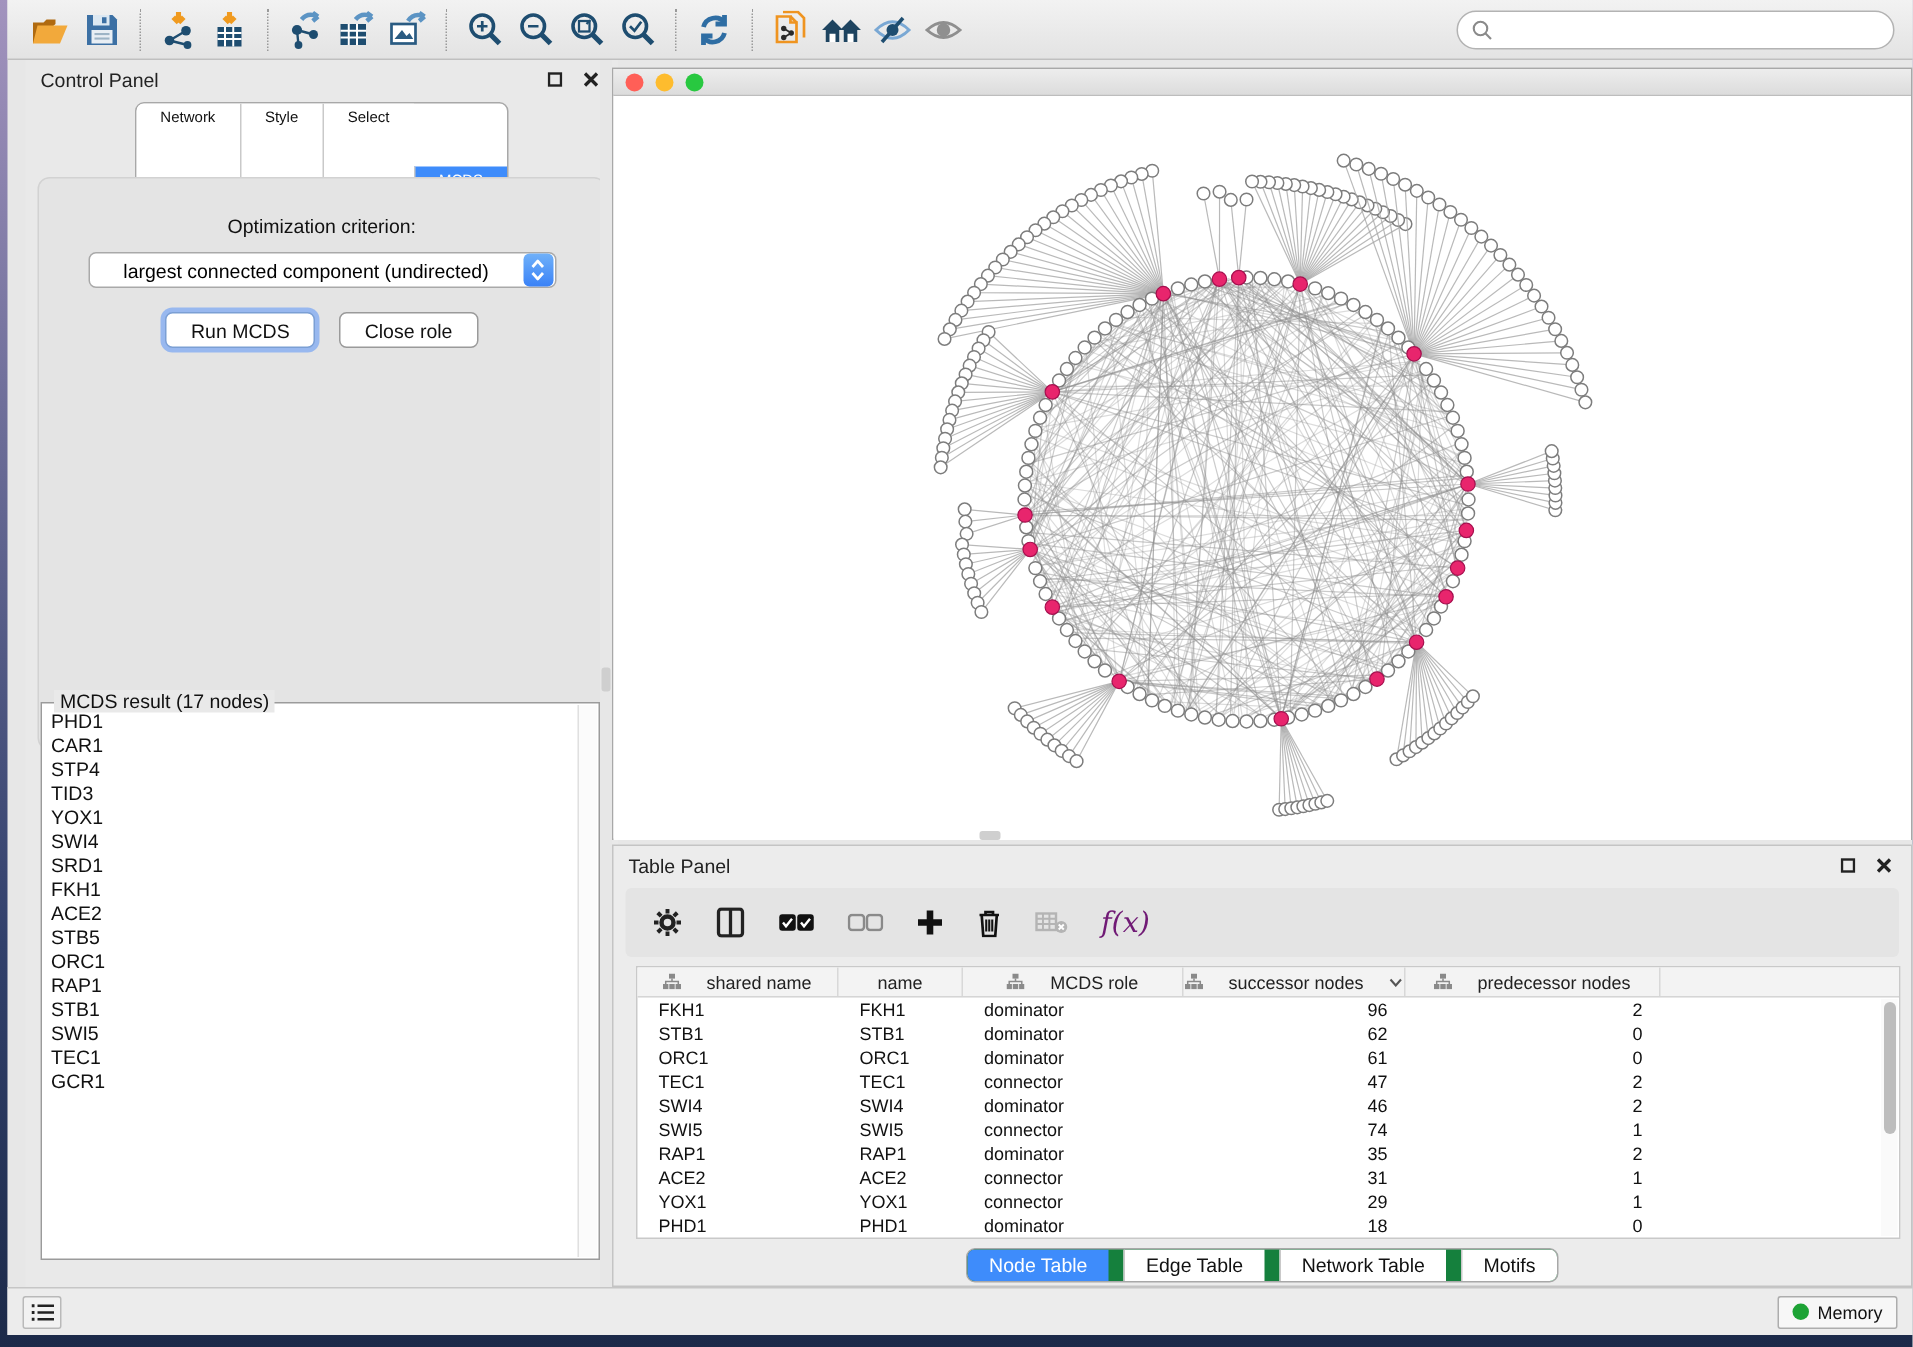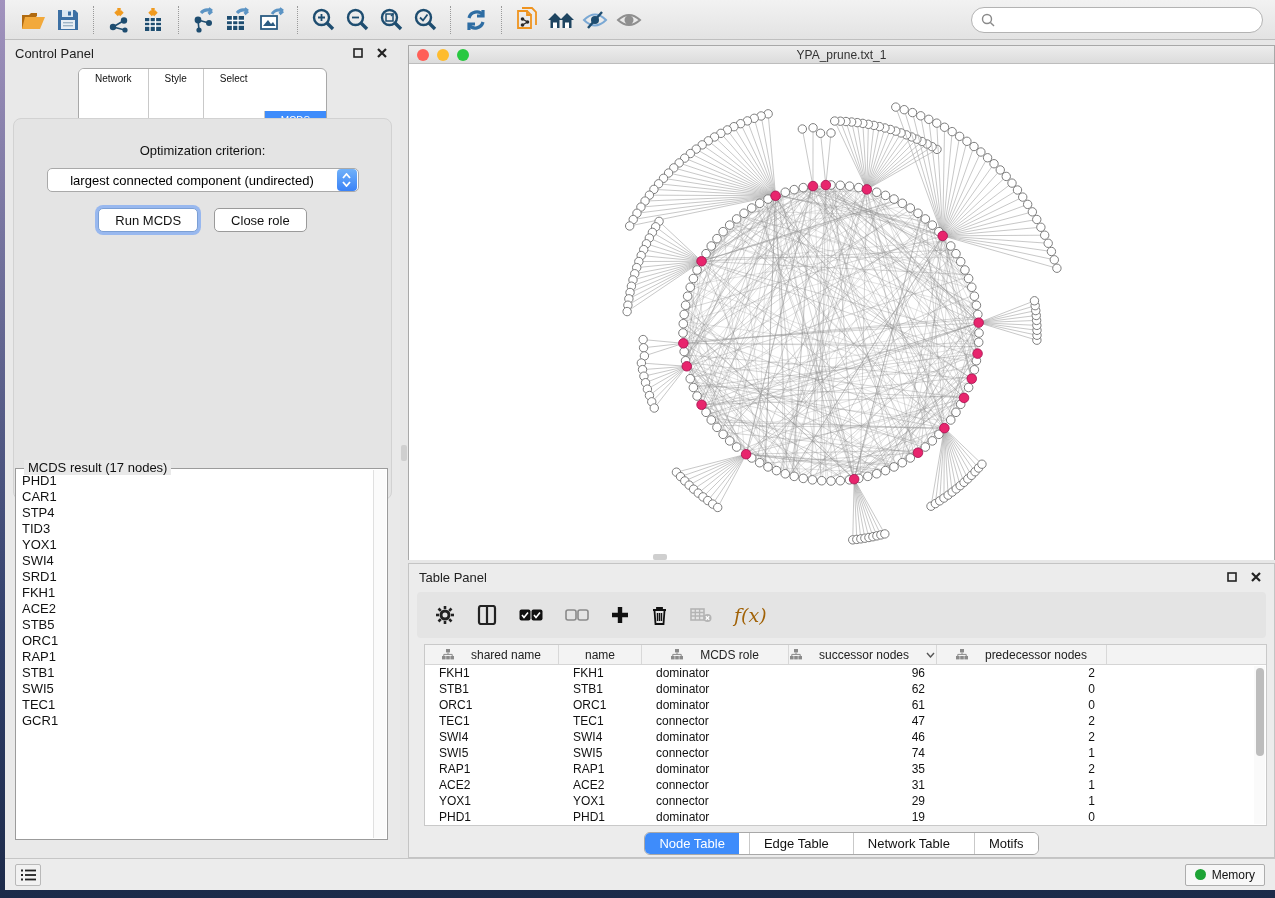--- a/index.html
+++ b/index.html
@@ -12,21 +12,21 @@
     background:linear-gradient(#f2f2f2,#e3e3e3); border-bottom:1px solid #bfbfbf;
     display:flex; align-items:center; padding:0 12px; }
   .tbtn { width:34px; height:32px; display:flex; align-items:center; justify-content:center; border-radius:4px; }
   .tbtn svg { display:block; }
   .tsep { width:1px; height:28px; border-left:1px dotted #9a9a9a; margin:0 8px; }
   .searchbox { margin-left:auto; width:292px; height:26px; background:#fff; border:1px solid #b3b3b3;
     border-radius:13px; display:flex; align-items:center; padding:0 9px; }
   .searchbox input { border:none; outline:none; flex:1; font-size:12px; background:transparent; margin-left:6px; }
 
   
-  .control-panel { position:absolute; left:0; top:40px; width:395px; height:818px; background:#e9e9e9; }
+  .control-panel { position:absolute; left:12px; top:40px; width:395px; height:818px; background:#e9e9e9; }
   .panel-titlebar { height:26px; display:flex; align-items:center; padding:0 10px; font-size:13px; color:#222; }
   .panel-title { flex:1; }
   .mini-btn { width:16px; height:16px; display:flex; align-items:center; justify-content:center; margin-left:8px; }
   .ctab-row { display:flex; justify-content:center; margin-top:2px; }
   .ctabs { display:flex; border:1px solid #a8a8a8; border-radius:6px; overflow:hidden; background:#fff; }
   .ctab { padding:4px 16px; font-size:10px; color:#111; background:#fff; border-left:1px solid #c9c9c9; cursor:default; }
   .ctab:first-child { border-left:none; }
   .ctab.active { background:#3e8cfb; color:#fff;margin-top:42px; }
   .mcds-box { position:absolute; left:8px; right:8px; top:78px; height:382px; background:#e4e4e4;
     border:1px solid #d2d2d2; border-radius:8px; padding-top:24px; }
@@ -60,32 +60,32 @@
   .light { width:12px; height:12px; border-radius:50%; }
   .net-title { position:absolute; left:0; right:0; text-align:center; font-size:12px; color:#333; }
   .net-canvas { position:relative; width:100%; height:496px; background:#fff; overflow:hidden; }
   .net-canvas svg { position:absolute; left:0; top:0; }
 
   
   .table-panel { position:absolute; left:403px; top:563px; width:867px; height:295px; background:#ececec; border:1px solid #c4c4c4; }
   .tp-toolbar { position:absolute; left:8px; right:8px; top:28px; height:46px; background:#e4e4e4; border-radius:4px;
     display:flex; align-items:center; gap:22px; padding-left:18px; }
   .tp-ic { display:flex; align-items:center; justify-content:center; }
-  .fx-label { font-family:"DejaVu Serif", serif; font-style:italic; font-size:19px; color:#a16207; }
+  .fx-label { font-family:"DejaVu Serif", serif; font-style:italic; font-size:19px; color:#701a75; }
   .grid-table { position:absolute; left:15px; right:7px; top:80px; height:182px; background:#fff; border:1px solid #c9c9c9; }
   .gt-header { display:flex; height:20px; background:#f3f3f3; border-bottom:1px solid #d5d5d5; }
   .gt-hcell { display:flex; align-items:center; justify-content:center; gap:17px; font-size:12px; color:#222;
     border-right:1px solid #d8d8d8; overflow:hidden; }
   .gt-row { display:flex; height:16px; }
   .gt-cell { font-size:12px; color:#111; padding:1px 12px 0 14px; white-space:nowrap; overflow:hidden; }
   .gt-cell.num { text-align:right; }
   .gt-scroll { position:absolute; right:1px; top:21px; bottom:1px; width:11px; background:#fafafa; }
   .gt-thumb { position:absolute; right:1px; width:8px; top:2px; height:88px; background:#bdbdbd; border-radius:4px; }
   .tp-tabs-row { position:absolute; left:0; right:0; top:268px; display:flex; justify-content:center; }
-  .tp-tabs { display:flex; border:1px solid #a8a8a8; border-radius:6px; overflow:hidden; background:#ffffff;gap:10px; }
+  .tp-tabs { display:flex; border:1px solid #a8a8a8; border-radius:6px; overflow:hidden; background:#15803d;gap:10px; }
   .tp-tab { padding:3px 14px; font-size:13px; color:#111; background:#fff; border-left:1px solid #c9c9c9; }
   .tp-tab:first-child { border-left:none; }
   .tp-tab.active { background:#3e8cfb; color:#fff; }
 
   
   .status-bar { position:absolute; left:0; top:858px; width:100%; height:32px; background:#ececec; border-top:1px solid #c6c6c6;
     display:flex; align-items:center; padding:0 10px; }
   .list-btn { width:26px; height:22px; border:1px solid #b9b9b9; background:#f2f2f2; border-radius:2px;
     display:flex; align-items:center; justify-content:center; }
   .memory-btn { margin-left:auto; height:22px; border:1px solid #adadad; background:#f7f7f7; border-radius:2px;
@@ -305,21 +305,20 @@
       <div class="result-scroll"></div>
     </div>
   </div>
 
   <div class="vdivider">
       <div class="handle"></div>
     </div>
 
   <div class="network-window">
     <div class="net-titlebar">
-      <span class="net-title">YPA_prune.txt_1</span>
       <div class="lights">
         <span class="light" style="background:#ff5f57"></span>
         <span class="light" style="background:#febc2e"></span>
         <span class="light" style="background:#28c840"></span>
       </div>
     </div>
     <div class="net-canvas">
       <svg width="865" height="496" viewBox="0 0 865 496" id="netsvg">
           <line x1="422.48170592121534" y1="416.9992160769964" x2="417.33451982128446" y2="121.07355444444016" stroke="#9b9b9b" stroke-width="0.8" opacity="0.35"></line>
           <line x1="567.6625499056763" y1="295.1996479933677" x2="459.4491492311798" y2="412.18366255219496" stroke="#9b9b9b" stroke-width="0.8" opacity="0.35"></line>
@@ -1230,21 +1229,21 @@
             <div class="gt-cell" style="width: 134px;">YOX1</div>
             <div class="gt-cell" style="width: 83px;">YOX1</div>
             <div class="gt-cell" style="width: 147px;">connector</div>
             <div class="gt-cell num" style="width: 148px;">29</div>
             <div class="gt-cell num" style="width: 170px;">1</div>
           </div>
           <div class="gt-row">
             <div class="gt-cell" style="width: 134px;">PHD1</div>
             <div class="gt-cell" style="width: 83px;">PHD1</div>
             <div class="gt-cell" style="width: 147px;">dominator</div>
-            <div class="gt-cell num" style="width: 148px;">19</div>
+            <div class="gt-cell num" style="width: 148px;">18</div>
             <div class="gt-cell num" style="width: 170px;">0</div>
           </div>
         </div>
       <div class="gt-scroll">
           <div class="gt-thumb"></div>
         </div>
     </div>
 
     <div class="tp-tabs-row">
       <div class="tp-tabs" id="tp-tabs">

